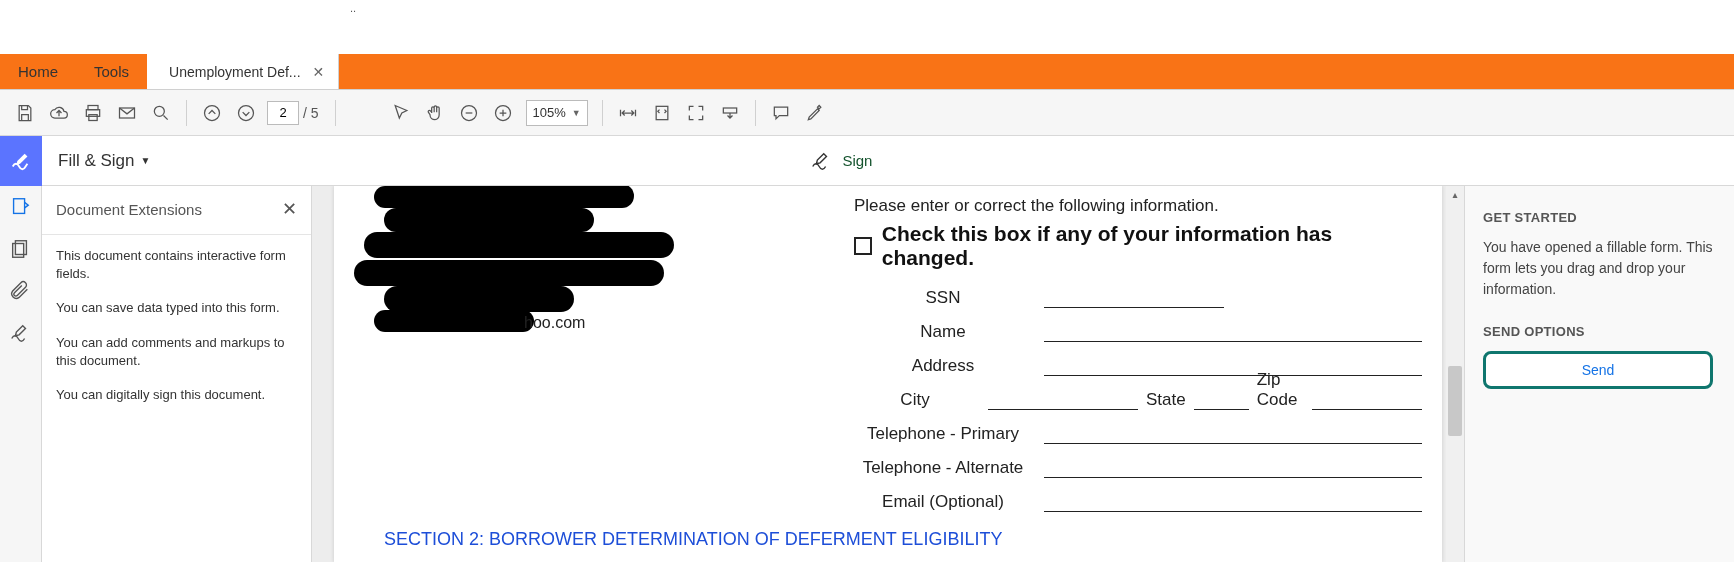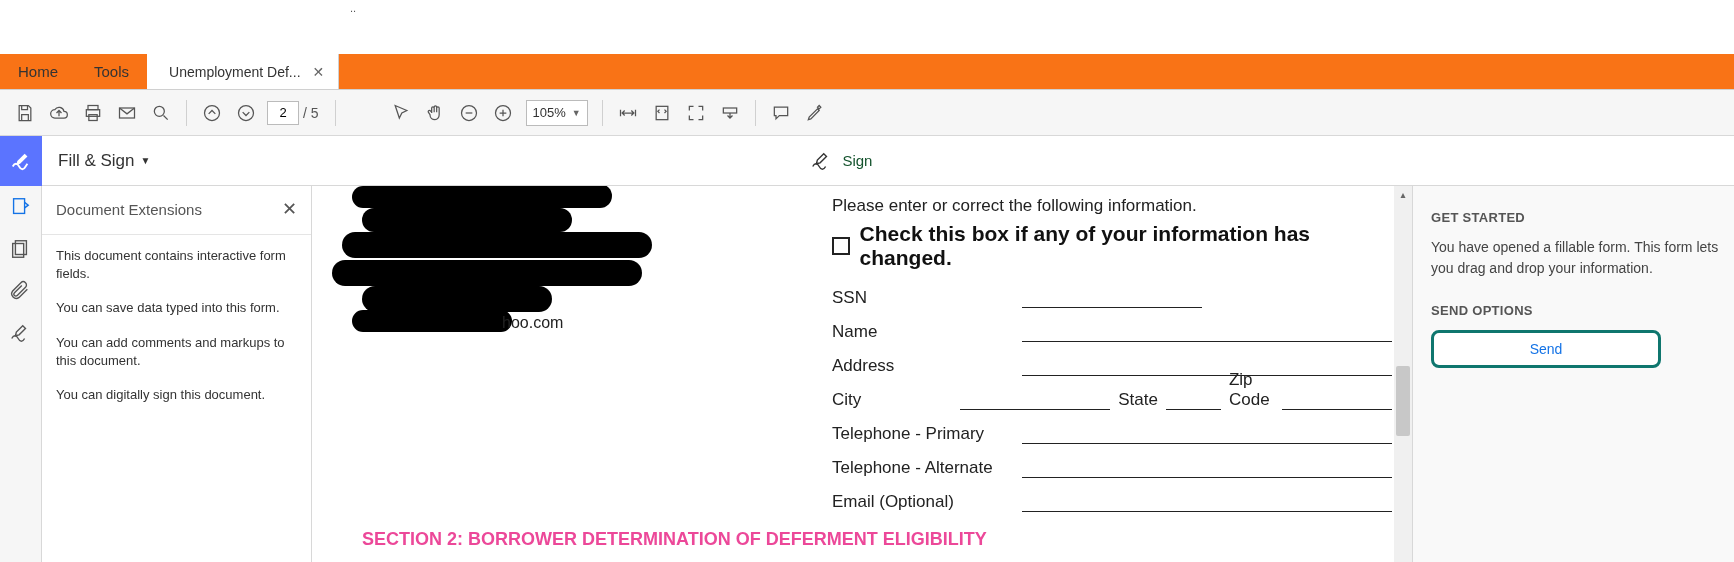--- a/index.html
+++ b/index.html
@@ -41,27 +41,27 @@
 .scroll .thumb{position:absolute;top:180px;width:14px;left:2px;height:70px;background:#c8c8c8;border-radius:2px}
 .redacts{position:absolute;left:10px;top:0}
 .redacts .blk{background:#000;border-radius:14px;position:absolute}
 .lefttext{position:absolute;font-size:16px;color:#222}
 .formR{position:absolute;left:520px;top:10px;right:20px;font-family:Arial,sans-serif}
 .instr{font-size:17px;color:#222;margin-bottom:6px}
 .chkrow{display:flex;align-items:center;gap:10px;margin-bottom:14px}
 .chkbox{width:18px;height:18px;border:2px solid #222}
 .chklbl{font-size:21px;font-weight:700;color:#111}
 .frow{display:flex;align-items:flex-end;margin-bottom:10px;height:24px}
-.flbl{width:190px;text-align:left;font-size:17px;color:#222;padding-right:12px}
+.flbl{width:190px;text-align:center;font-size:17px;color:#222;padding-right:12px}
 .fline{flex:1;border-bottom:1.5px solid #222;height:20px}
 .fline.short{flex:0 0 180px}
 .fstate{font-size:17px;color:#222;padding:0 8px}
 .fzip{font-size:17px;color:#222;padding:0 8px}
-.section2{position:absolute;left:50px;bottom:12px;font-size:18px;font-weight:700;color:#ec4899}
-.rpanel{width:322px;background:#f9f9f9;border-left:1px solid #d8d8d8;padding:24px 0 0 18px;overflow:hidden}
+.section2{position:absolute;left:50px;bottom:12px;font-size:18px;font-weight:400;color:#1d4ed8}
+.rpanel{width:270px;background:#f9f9f9;border-left:1px solid #d8d8d8;padding:24px 0 0 18px;overflow:hidden}
 .rhdr{font-size:13px;font-weight:700;color:#555;letter-spacing:0.3px;margin-bottom:12px}
 .rtxt{font-size:14px;color:#444;line-height:1.5;margin-bottom:24px}
 .rbtn{border:3px solid #0f766e;color:#1473e6;background:#fff;padding:8px 0;width:230px;text-align:center;font-size:14px;border-radius:8px;margin-bottom:10px;cursor:pointer}
 </style>
 </head>
 <body>
 
 <div class="top-spacer">
     <span class="dots">..</span>
   </div>

